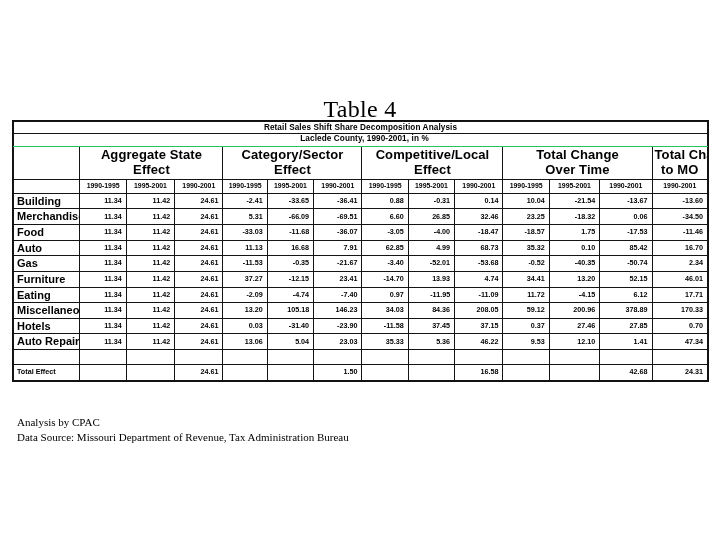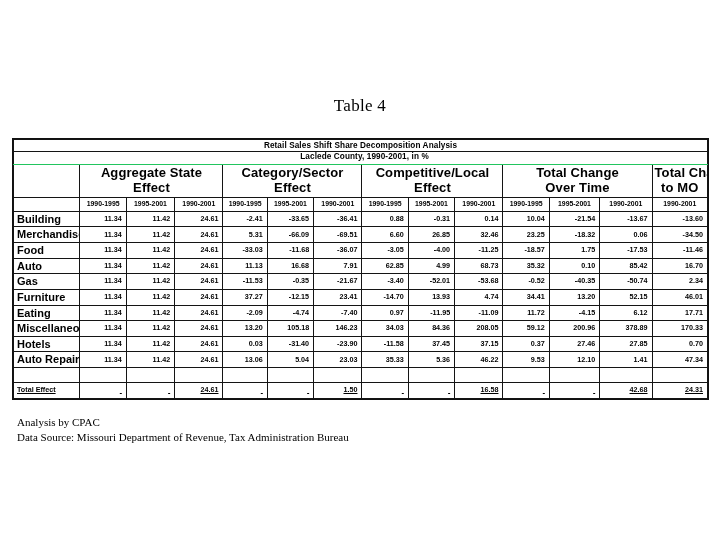--- a/index.html
+++ b/index.html
@@ -23,31 +23,31 @@
   }
 
   
   .slide-title {
     position: absolute;
     left: 0;
     top: 96px;
     width: 720px;
     text-align: center;
     font-family: "Liberation Serif", serif;
-    font-size: 17px;
+    font-size: 24px;
     font-weight: normal;
     letter-spacing: 0.3px;
     color: #000000;
   }
 
   
   .table-frame {
     position: absolute;
     left: 12px;
-    top: 138px;
+    top: 120px;
     width: 697px;
     border: 1px solid #111111;
     background: #ffffff;
     box-sizing: border-box;
   }
 
   table.sheet {
     border-collapse: collapse;
     width: 100%;
     font-family: "Liberation Sans", sans-serif;
@@ -102,21 +102,21 @@
   }
   .data-row td.num {
     text-align: right;
     padding-right: 4px;
     font-size: 7.2px;
   }
   .data-row td { height: 12.6px; }
 
   
   .spacer-row td { height: 12px; border-color: #141414; }
-  .total-row td { height: 13px; text-decoration: underline; }
+  .total-row td { height: 13px; }
   .total-row td.rowlab { text-align: left; padding-left: 3px; font-size: 7.2px; }
   .total-row td.num { text-align: right; padding-right: 4px; font-size: 7.2px; }
 
   
   .footer-note {
     position: absolute;
     left: 17px;
     top: 415px;
     width: 480px;
     font-family: "Liberation Serif", serif;
@@ -219,21 +219,21 @@
           <tr class="data-row">
             <td class="rowlab">Food</td>
             <td class="num">11.34</td>
             <td class="num">11.42</td>
             <td class="num">24.61</td>
             <td class="num">-33.03</td>
             <td class="num">-11.68</td>
             <td class="num">-36.07</td>
             <td class="num">-3.05</td>
             <td class="num">-4.00</td>
-            <td class="num">-11.25</td>
+            <td class="num">-18.47</td>
             <td class="num">-18.57</td>
             <td class="num">1.75</td>
             <td class="num">-17.53</td>
             <td class="num">-11.46</td>
           </tr>
           <tr class="data-row">
             <td class="rowlab">Auto</td>
             <td class="num">11.34</td>
             <td class="num">11.42</td>
             <td class="num">24.61</td>

